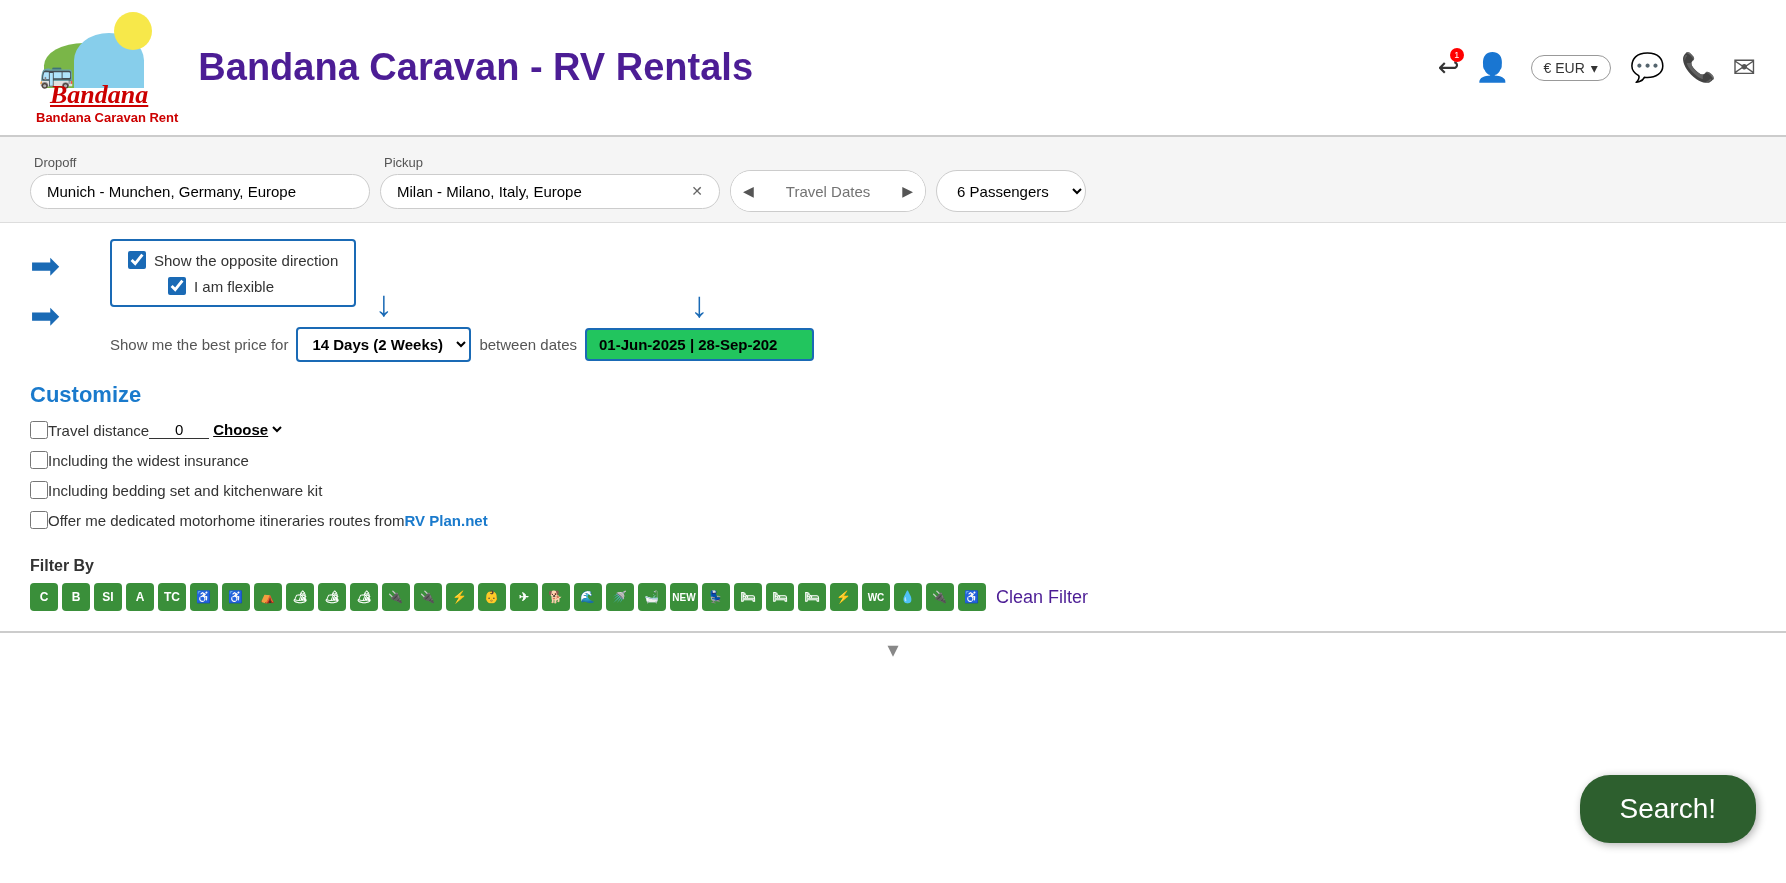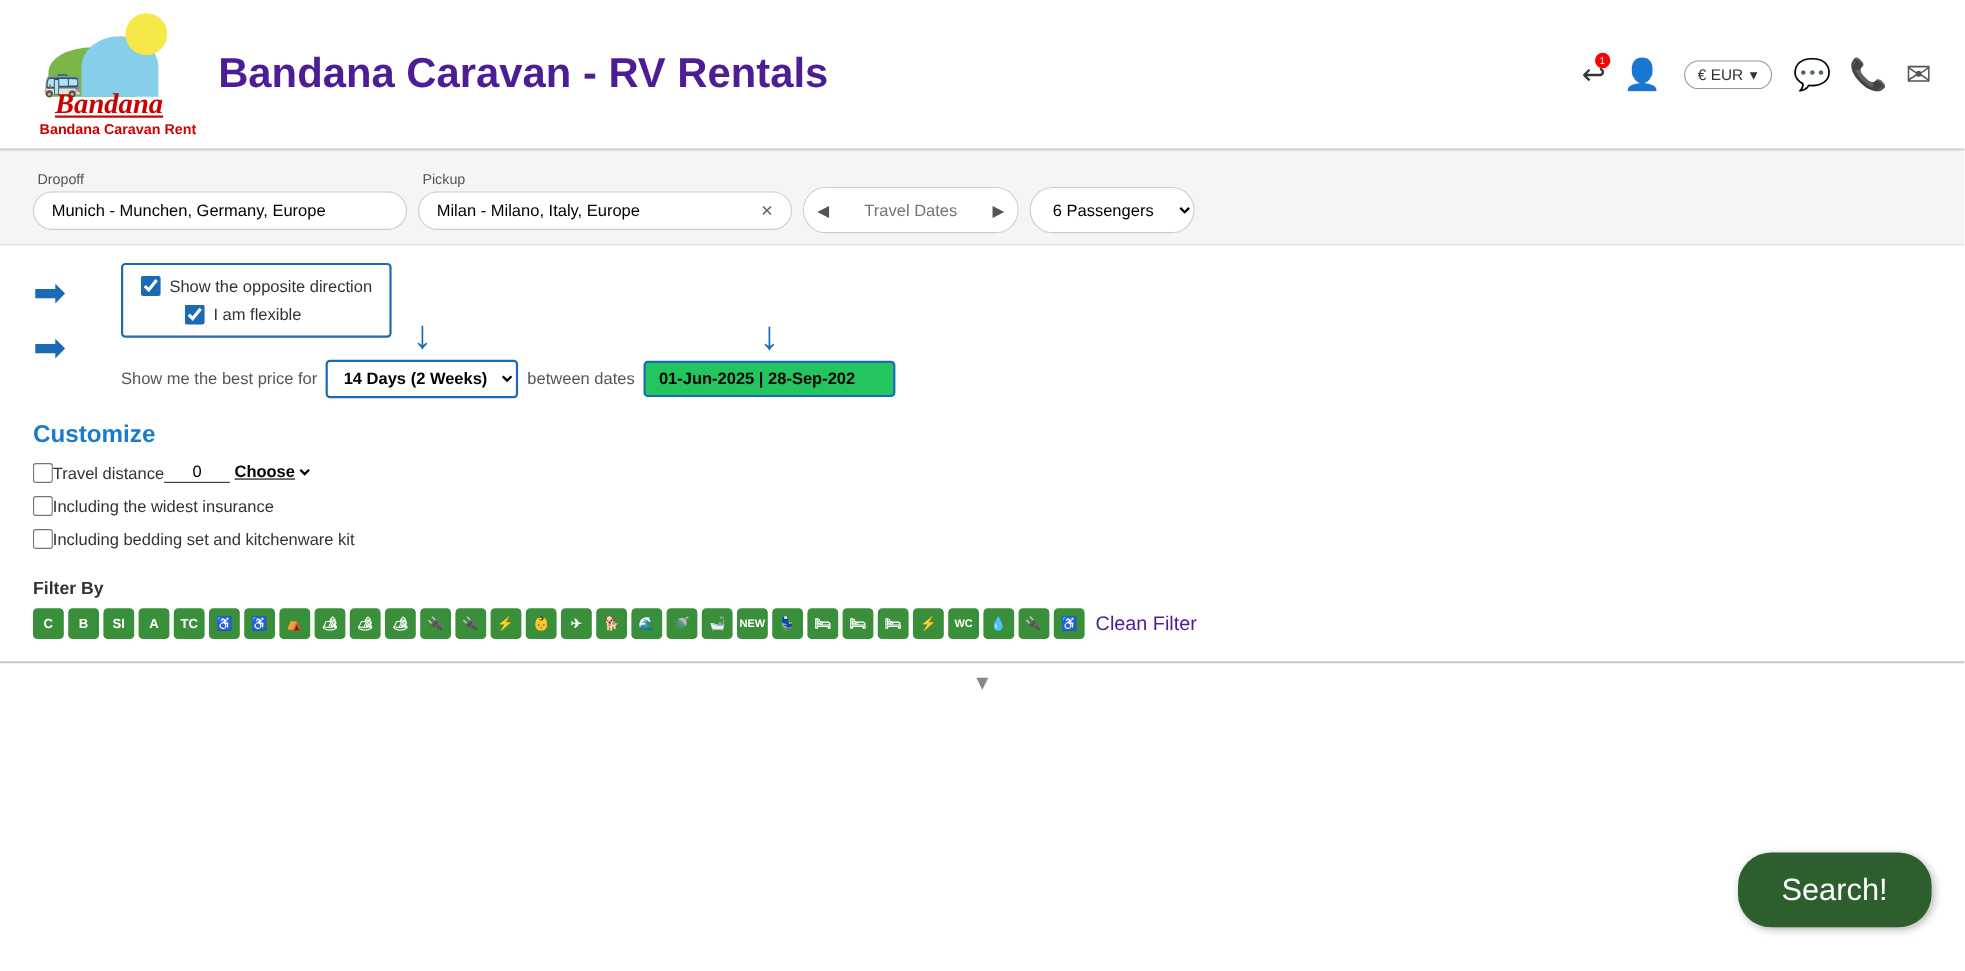--- a/index.html
+++ b/index.html
@@ -536,20 +536,25 @@
   <div class="customize-option">
     <input type="checkbox" id="insurance" style="">
     <label for="insurance">Including the widest insurance</label>
   </div>
 
   <div class="customize-option">
     <input type="checkbox" id="bedding" style="">
     <label for="bedding">Including bedding set and kitchenware kit</label>
   </div>
 
+  <div class="customize-option">
+    <input type="checkbox" id="itineraries" style="">
+    <label for="itineraries">Offer me dedicated motorhome itineraries routes from</label>
+    <a href="#" class="rv-plan-link">RV Plan.net</a>
+  </div>
 </div>
 
 <div class="filter-section">
   <div class="filter-title">Filter By</div>
   <div class="filter-icons-row">
 
     <div class="filter-icon-badge">C</div>
     <div class="filter-icon-badge">B</div>
     <div class="filter-icon-badge">SI</div>
     <div class="filter-icon-badge">A</div>

